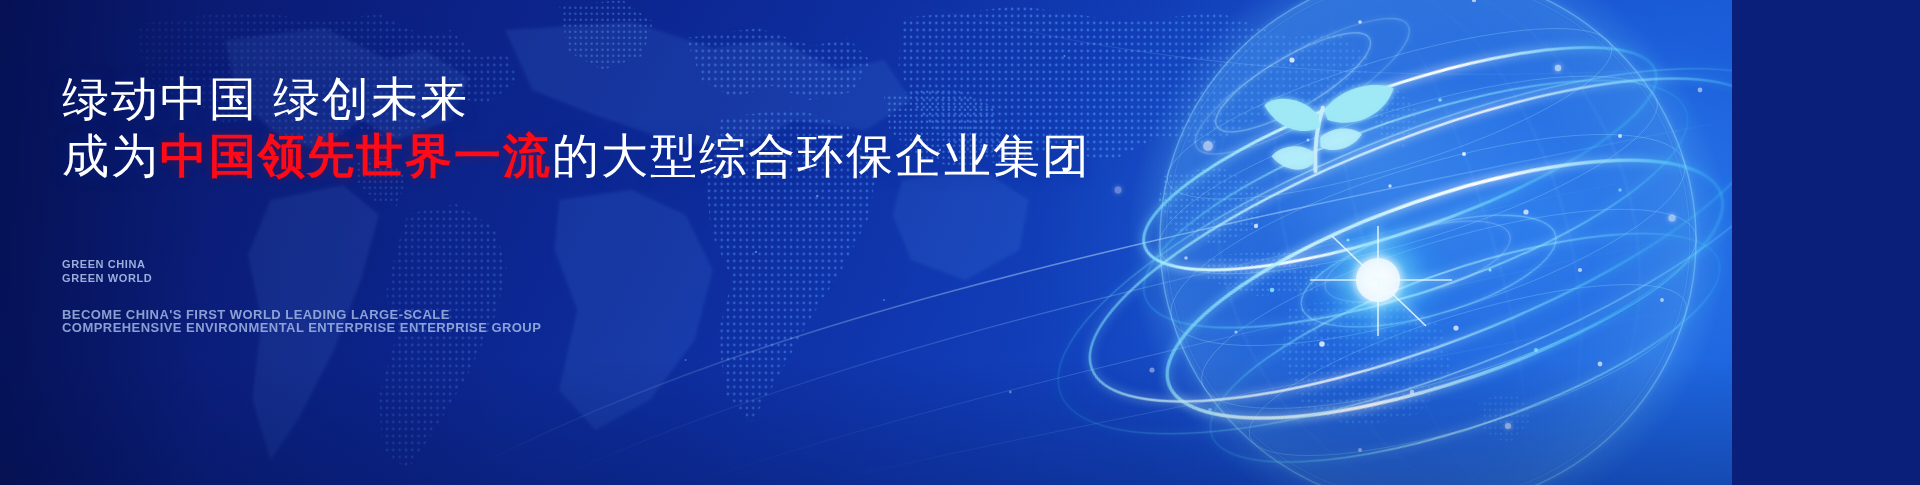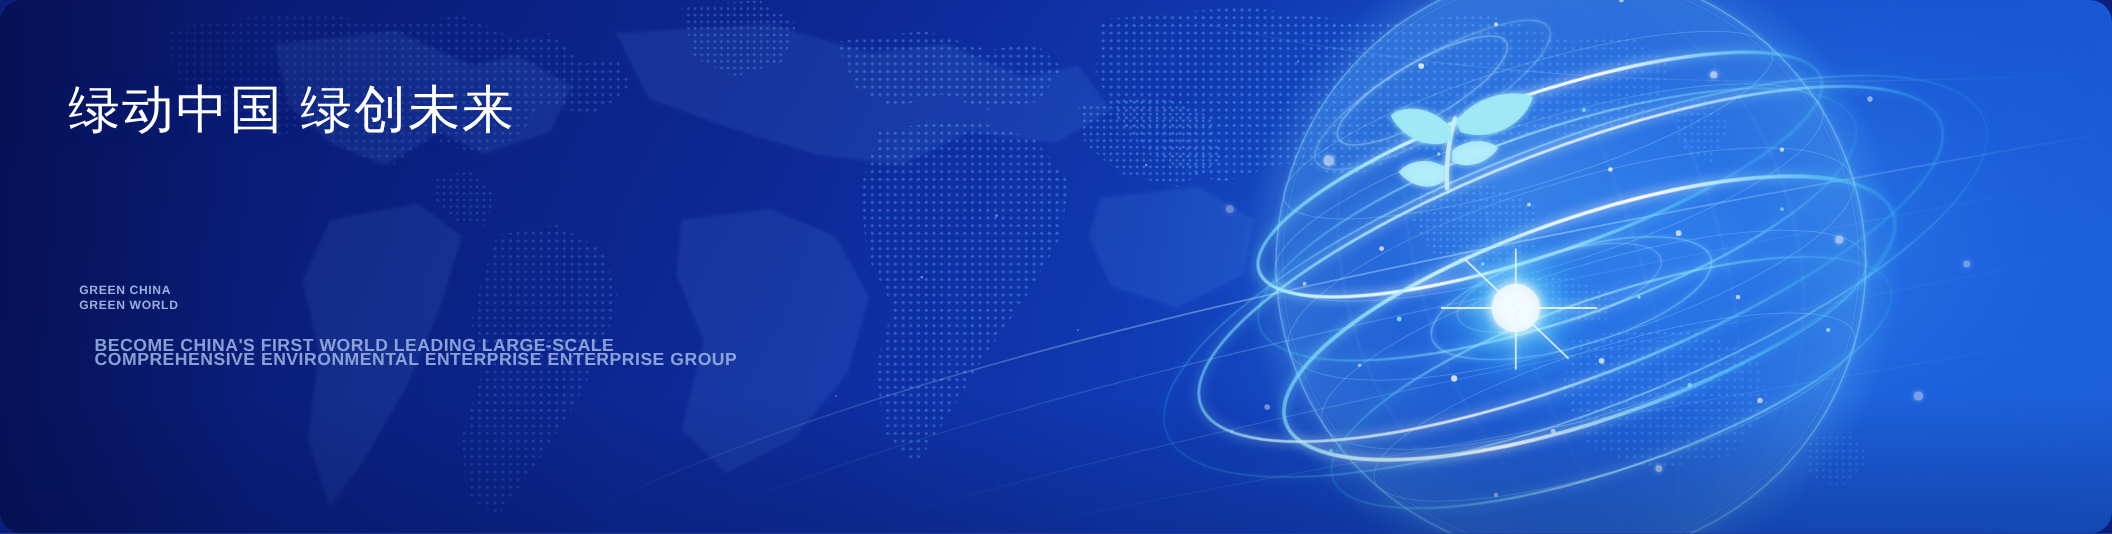--- a/index.html
+++ b/index.html
@@ -4,21 +4,21 @@
 <style>
   * { margin:0; padding:0; box-sizing:border-box; }
   html, body {
     width:1920px; height:485px; overflow:hidden;
     background:#0a1f7a;
     font-family:"Liberation Sans", sans-serif;
   }
 
   #banner {
     position:relative;
-    width:1920px; height:485px;
+    width:1732px; height:485px;
     overflow:hidden;
     background:
       radial-gradient(ellipse 900px 620px at 1560px 215px,
         rgba(60,150,255,0.50) 0%,
         rgba(35,110,230,0.30) 32%,
         rgba(20,70,190,0.10) 58%,
         rgba(0,0,0,0) 76%),
       radial-gradient(ellipse 1100px 700px at 1500px 250px,
         rgba(30,110,225,0.42) 0%,
         rgba(18,70,185,0.16) 45%,
@@ -26,21 +26,20 @@
       linear-gradient(118deg,
         #0a1a72 0%,
         #0b1f80 16%,
         #0c2690 32%,
         #0e2fa2 46%,
         #1039b4 58%,
         #1345c4 70%,
         #1752d2 82%,
         #1a5ddc 92%,
         #1d66e2 100%);
-    border-radius: 20px;
   }
 
   
   .map-dots {
     position:absolute; inset:0;
     opacity:0.50;
     mix-blend-mode:screen;
   }
   .map-dots svg { width:100%; height:100%; display:block; }
 
@@ -84,40 +83,39 @@
   }
   .headline .hl-red {
     color:#ff0a17;
     font-weight:700;
     text-shadow:0 0 10px rgba(170,0,10,0.35);
   }
   .headline-line2 { margin-top:4px; }
 
   .sub-en {
     position:absolute;
-    left:72px; top:258px;
+    left:62px; top:258px;
     z-index:12;
     color:#a8bbe6;
     font-size:11px;
     font-weight:700;
     letter-spacing:0.6px;
     line-height:13.5px;
     opacity:0.92;
   }
   .sub-en-2 {
     position:absolute;
     left:62px; top:308px;
     z-index:12;
     color:#9db2e2;
-    font-size:16px;
+    font-size:13px;
     font-weight:700;
     letter-spacing:0.45px;
     line-height:13px;
     opacity:0.88;
-    margin-left:24px;
   }
 
   
   .vignette {
     position:absolute; inset:0;
     background:
       linear-gradient(90deg, rgba(2,10,60,0.55) 0%, rgba(2,10,60,0.12) 12%, rgba(0,0,0,0) 30%),
       linear-gradient(0deg, rgba(3,14,70,0.28) 0%, rgba(0,0,0,0) 26%);
     pointer-events:none;
     z-index:10;
@@ -390,20 +388,21 @@
         <circle cx="150" cy="470" r="2" opacity="0.6"></circle>
         <circle cx="430" cy="330" r="1.5" opacity="0.85"></circle>
       </g>
     </svg>
   </div>
 
   <div class="vignette"></div>
 
   <div class="text-block">
     <div class="headline">绿动中国 绿创未来</div>
+    <div class="headline headline-line2"><span>成为</span><span class="hl-red">中国领先世界一流</span><span>的大型综合环保企业集团</span></div>
   </div>
 
   <div class="sub-en">
     <div>GREEN CHINA</div>
     <div>GREEN WORLD</div>
   </div>
 
   <div class="sub-en-2">
     <div>BECOME CHINA'S FIRST WORLD LEADING LARGE-SCALE</div>
     <div>COMPREHENSIVE ENVIRONMENTAL ENTERPRISE ENTERPRISE GROUP</div>

